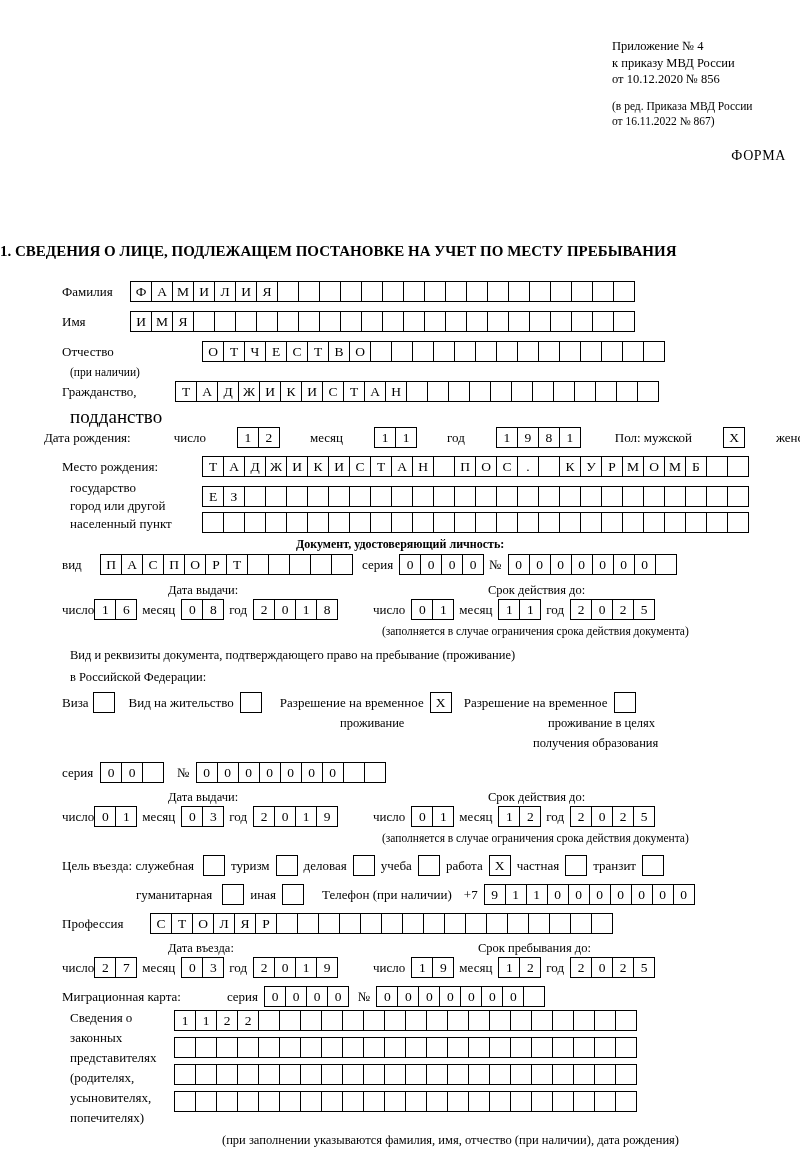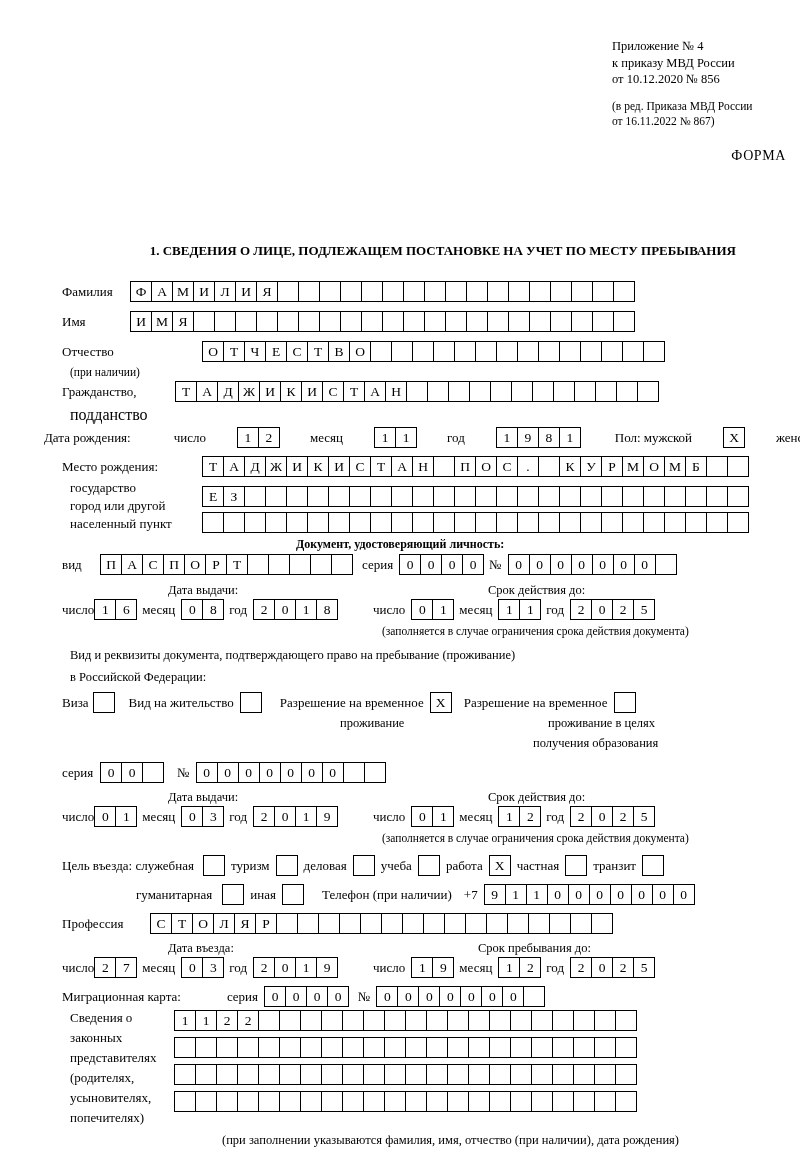--- a/index.html
+++ b/index.html
@@ -61,23 +61,23 @@
     display: inline-block;
     width: 62px;
     border-bottom: 1px solid #000;
     vertical-align: 2px;
   }
   .section1 {
     position: absolute;
     top: 243px;
     left: 0;
     width: 736px;
-    text-align: right;
+    text-align: left;
     font-weight: bold;
-    font-size: 13px;
+    font-size: 15px;
   }
 
   
   .row {
     position: absolute;
     display: flex;
     align-items: center;
     font-size: 13px;
     white-space: nowrap;
   }
@@ -251,21 +251,21 @@
         <span class="bx"></span>
         <span class="bx"></span>
         <span class="bx"></span>
         <span class="bx"></span>
         <span class="bx"></span>
         <span class="bx"></span>
         <span class="bx"></span>
         <span class="bx"></span>
       </span>
   </div>
-  <div class="note" style="top:406px; left:62px; font-size:16px;">подданство</div>
+  <div class="note" style="top:406px; left:62px; font-size:19px;">подданство</div>
 
   <div class="row" style="top:427px; left:44px;gap:25px;">
     <span class="lbl">Дата рождения:</span>
     <span class="inline-lbl" style="margin-left:18px;">число</span>
     <span class="boxes" id="cells-birthday">
         <span class="bx">1</span>
         <span class="bx">2</span>
       </span>
     <span class="inline-lbl">месяц</span>
     <span class="boxes" id="cells-birthmonth">

